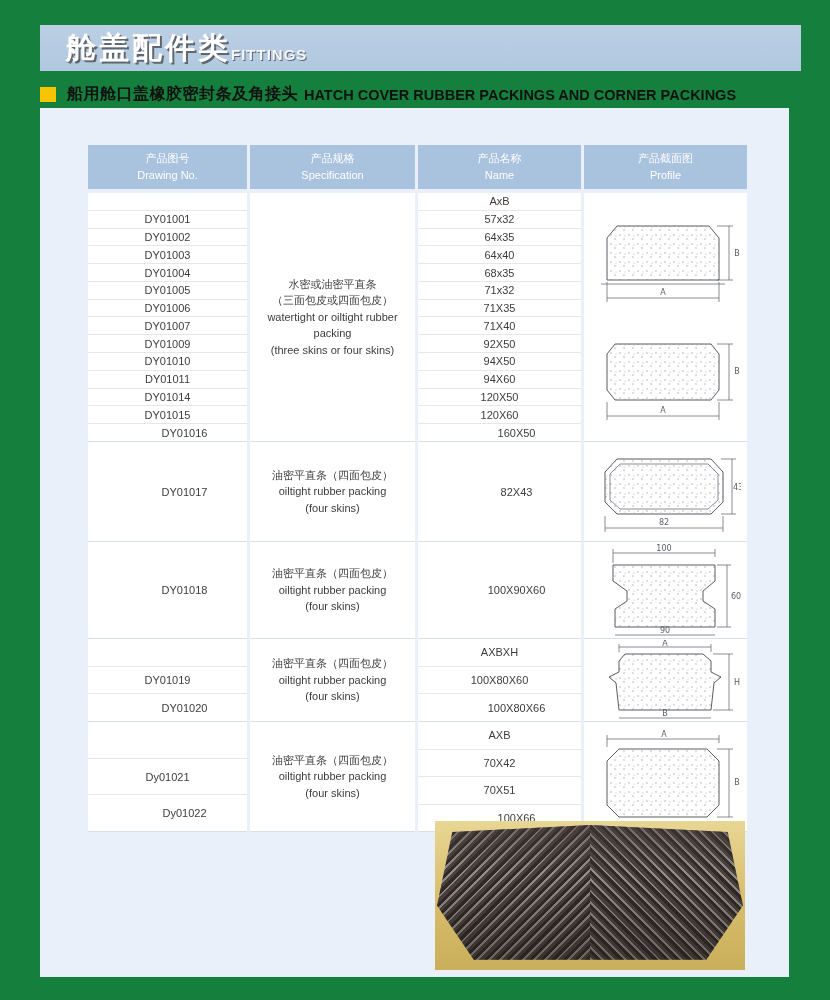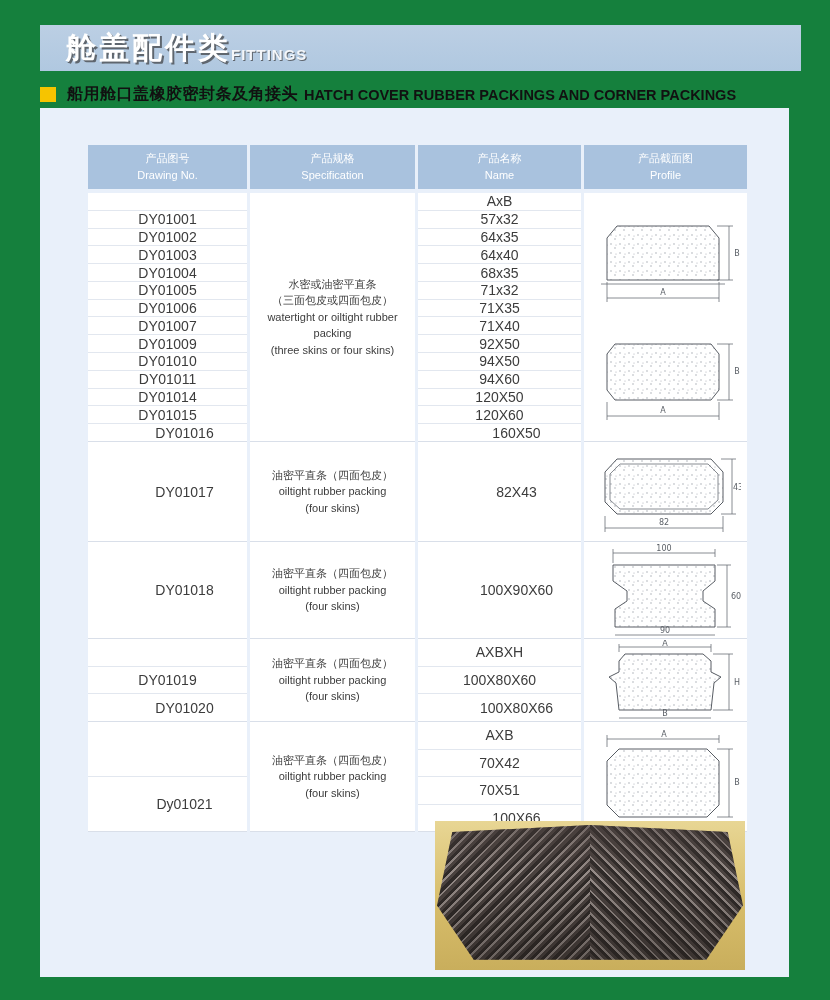--- a/index.html
+++ b/index.html
@@ -32,21 +32,21 @@
   .hdr-cell { height:44px; background:#a9c2de; color:#ffffff; font-size:11px;
               display:flex; flex-direction:column; align-items:center; justify-content:center;
               line-height:1.55; text-align:center; white-space:pre-line; }
   .tbody { margin-top:4px; }
   .t-group { display:grid; grid-template-columns:159px 165px 163px 163px; column-gap:3px; }
   .t-group .cell { background:#ffffff; border-bottom:1px solid #d9dfe9; }
   .g1 { height:249px; } .g2 { height:100px; } .g3 { height:97px; }
   .g4 { height:83px; }  .g5 { height:110px; }
   .rows { display:flex; flex-direction:column; height:100%; }
   .mini-row { flex:1; display:flex; align-items:center; justify-content:center;
-              font-size:14px; color:#3c3c3c; border-bottom:1px solid #e2e7ef; }
+              font-size:11px; color:#3c3c3c; border-bottom:1px solid #e2e7ef; }
   .mini-row:last-child { border-bottom:none;padding-left:34px; }
   .name-cell { display:flex; align-items:center; justify-content:center; text-align:center;
                font-size:11px; color:#3c3c3c; line-height:1.5; white-space:pre-line; }
   .profile-cell { display:flex; flex-direction:column; align-items:center; justify-content:space-evenly; }
   svg text { font-family:"DejaVu Sans",sans-serif; font-size:8px; fill:#5a5f66; }
   svg .ln { stroke:#6a6f76; stroke-width:0.8; fill:none; }
   svg .shape { stroke:#585d64; stroke-width:1; }
 
   
   .photo { position:absolute; left:395px; top:713px; width:310px; height:149px;
@@ -274,20 +274,21 @@
                 <line class="ln" x1="122" y1="70" x2="142" y2="70"></line>
               <text x="146" y="45" text-anchor="middle">H</text>
             </svg>
           </div>
         </div>
 
         <div class="t-group g5">
           <div class="cell rows">
               <div class="mini-row"></div>
               <div class="mini-row">Dy01021</div>
+              <div class="mini-row">Dy01022</div>
             </div>
           <div class="cell name-cell">油密平直条（四面包皮）
 oiltight rubber packing
 (four skins)</div>
           <div class="cell rows">
               <div class="mini-row">AXB</div>
               <div class="mini-row">70X42</div>
               <div class="mini-row">70X51</div>
               <div class="mini-row">100X66</div>
             </div>

